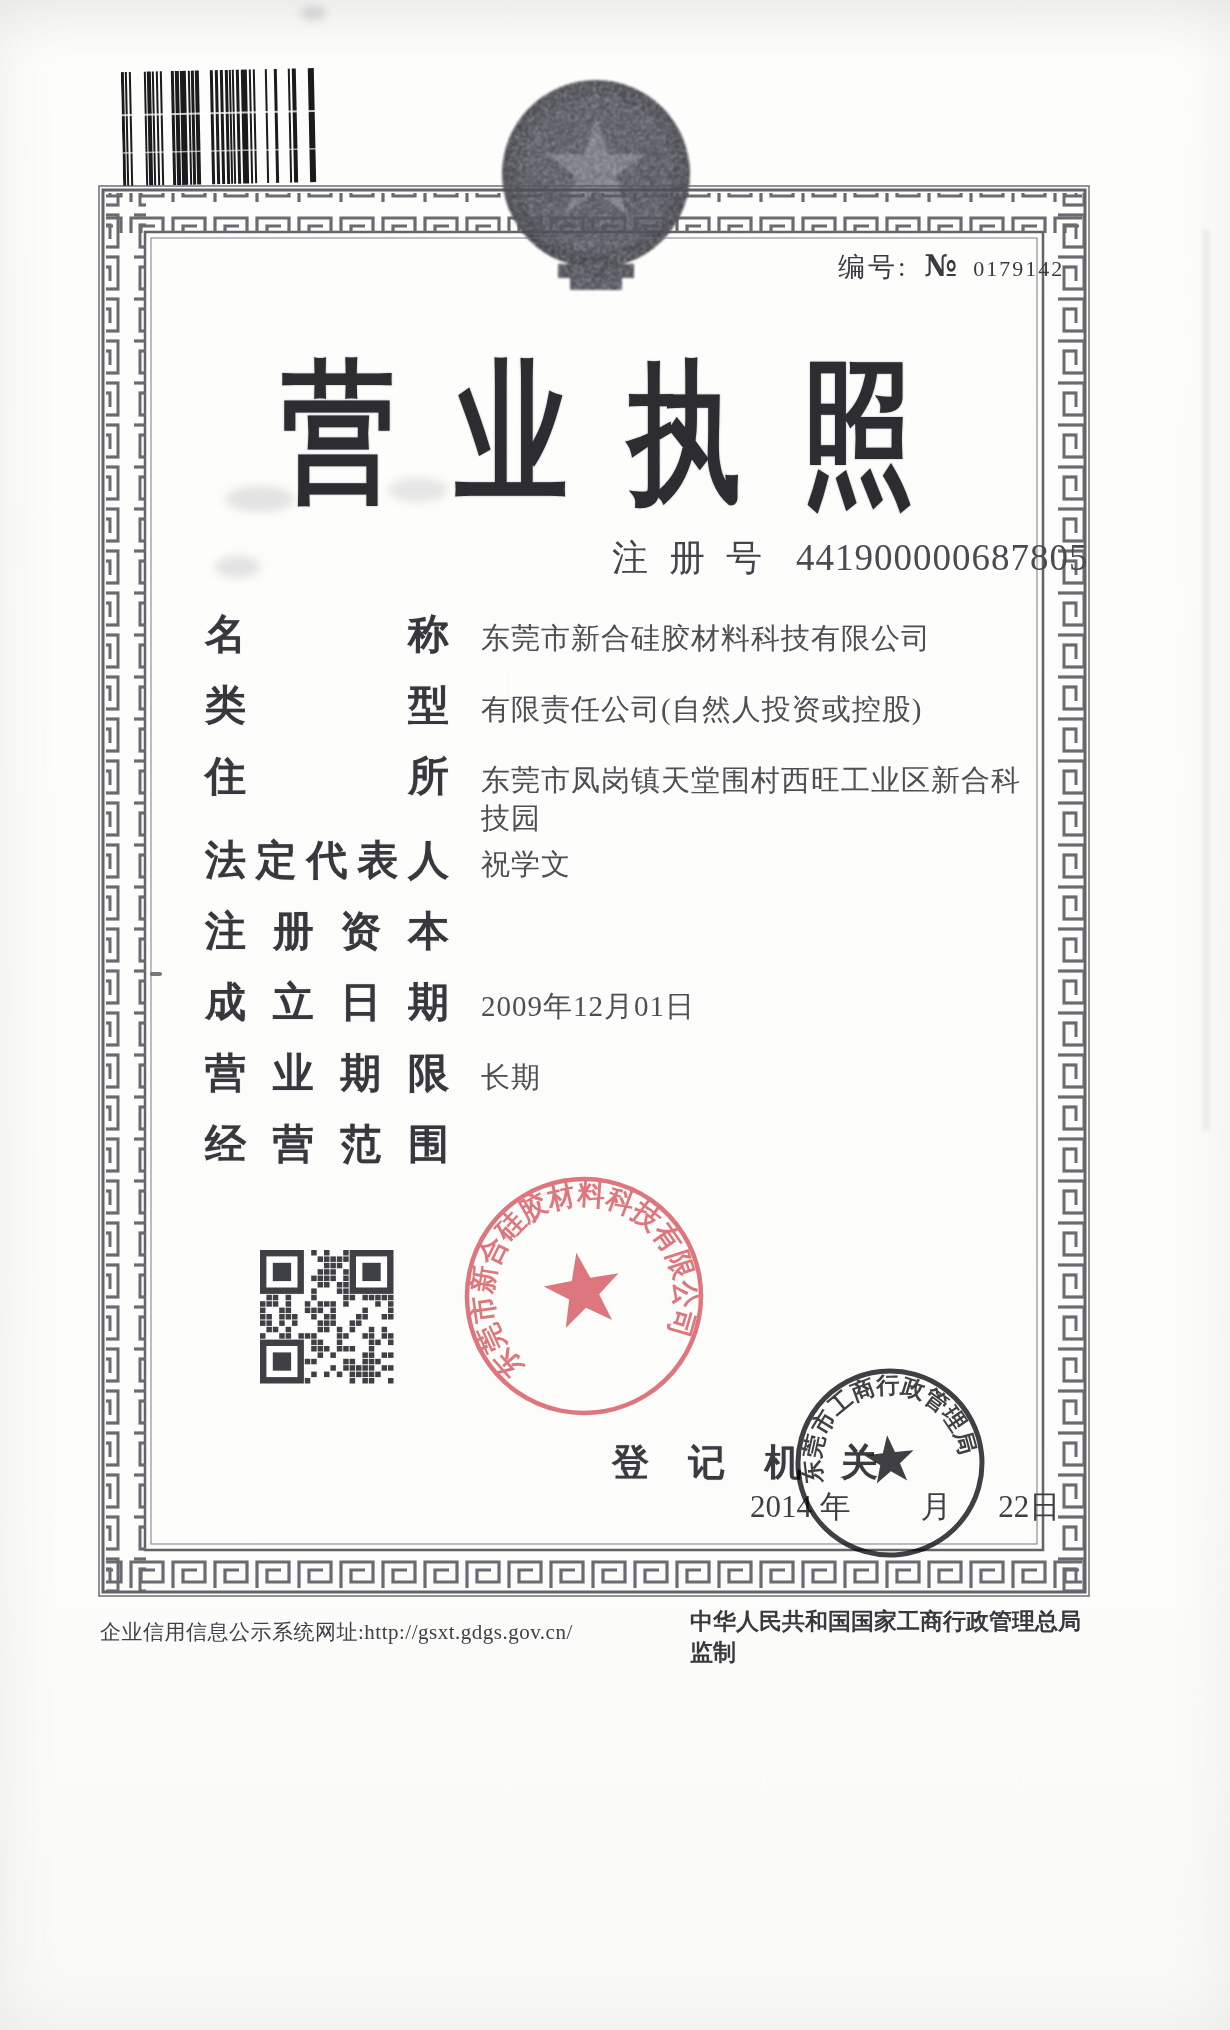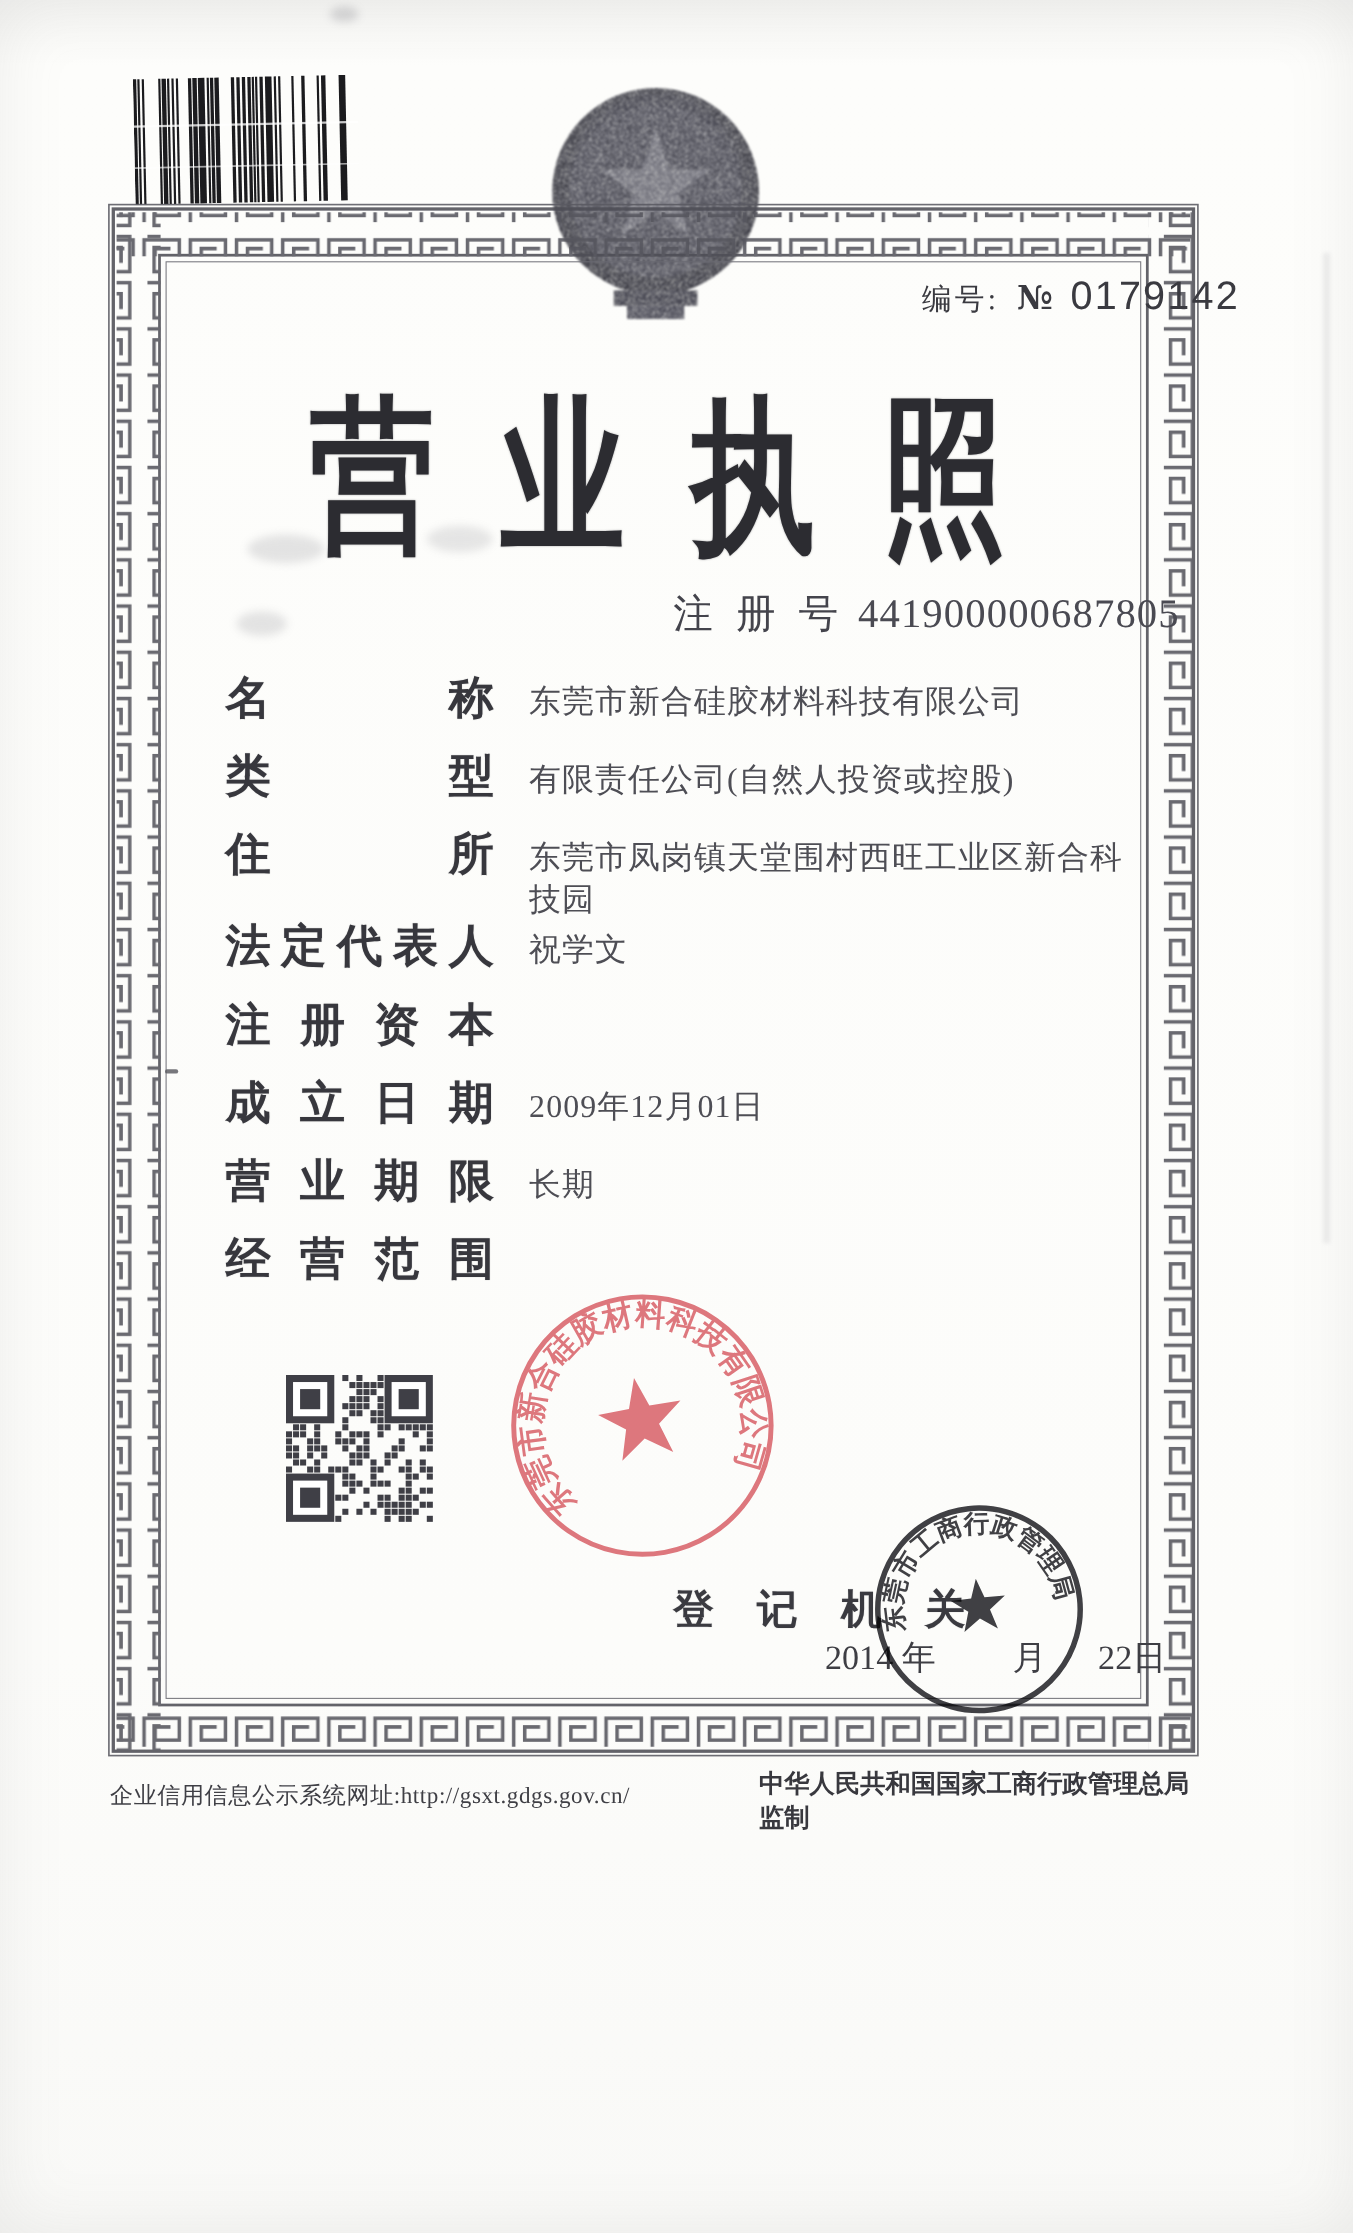--- a/index.html
+++ b/index.html
@@ -7,29 +7,29 @@
     position:relative;width:1230px;height:2030px;overflow:hidden;
     background:linear-gradient(180deg,#f5f5f3 0,#fdfdfb 60px,#fcfcfa 1500px,#f9f9f7 100%);
     font-family:"Liberation Serif",serif;color:#3c3c42;
     box-shadow:inset 0 0 60px rgba(120,120,120,.12);
   }
   .abs{position:absolute;}
   
   .serial{left:838px;top:248px;display:flex;align-items:baseline;gap:16px;color:#3a3a40;}
   .serial .pfx{font-size:27px;letter-spacing:3px;}
   .serial .nosym{font-size:30px;font-weight:700;font-family:"DejaVu Serif",serif;}
-  .serial .num{font-size:36px;font-family:Liberation Sans, sans-serif;letter-spacing:2px;}
+  .serial .num{font-size:22px;font-family:Liberation Serif, serif;letter-spacing:2px;}
   
   .title{left:282px;top:332px;margin:0;font-family:"Liberation Sans",sans-serif;
     font-size:152px;font-weight:900;color:#2c2c31;letter-spacing:82px;white-space:nowrap;
     transform:scaleX(.74);transform-origin:left top;text-shadow:0 0 2px rgba(60,60,65,.55);}
   
   .regno{left:612px;top:534px;display:flex;align-items:baseline;white-space:nowrap;justify-content:center;}
   .regno .lab{font-size:36px;color:#44444c;letter-spacing:6px;}
-  .regno .val{font-size:37px;color:#4a4a52;margin-left:12px;letter-spacing:1px;}
+  .regno .val{font-size:37px;color:#4a4a52;margin-left:28px;letter-spacing:1px;}
   
   .fields{left:205px;top:612px;width:828px;}
   .frow{display:flex;align-items:flex-start;min-height:71px;}
   .flabel{width:244px;flex:0 0 244px;display:flex;justify-content:space-between;
     font-size:41px;color:#37373d;font-weight:600;line-height:1.1;
     text-shadow:0 0 1px rgba(55,55,61,.4);}
   .fvalue{margin-left:32px;padding-top:7px;font-size:29px;color:#4e4e55;line-height:1.32;letter-spacing:1px;width:560px;}
   .frow.scope .fvalue{font-size:22.5px;line-height:31px;letter-spacing:.5px;padding-top:4px;}
   
   .registrar{left:612px;top:1438px;font-size:37px;font-weight:600;color:#3a3a40;letter-spacing:15px;white-space:nowrap;text-shadow:0 0 1px rgba(55,55,61,.4);}

